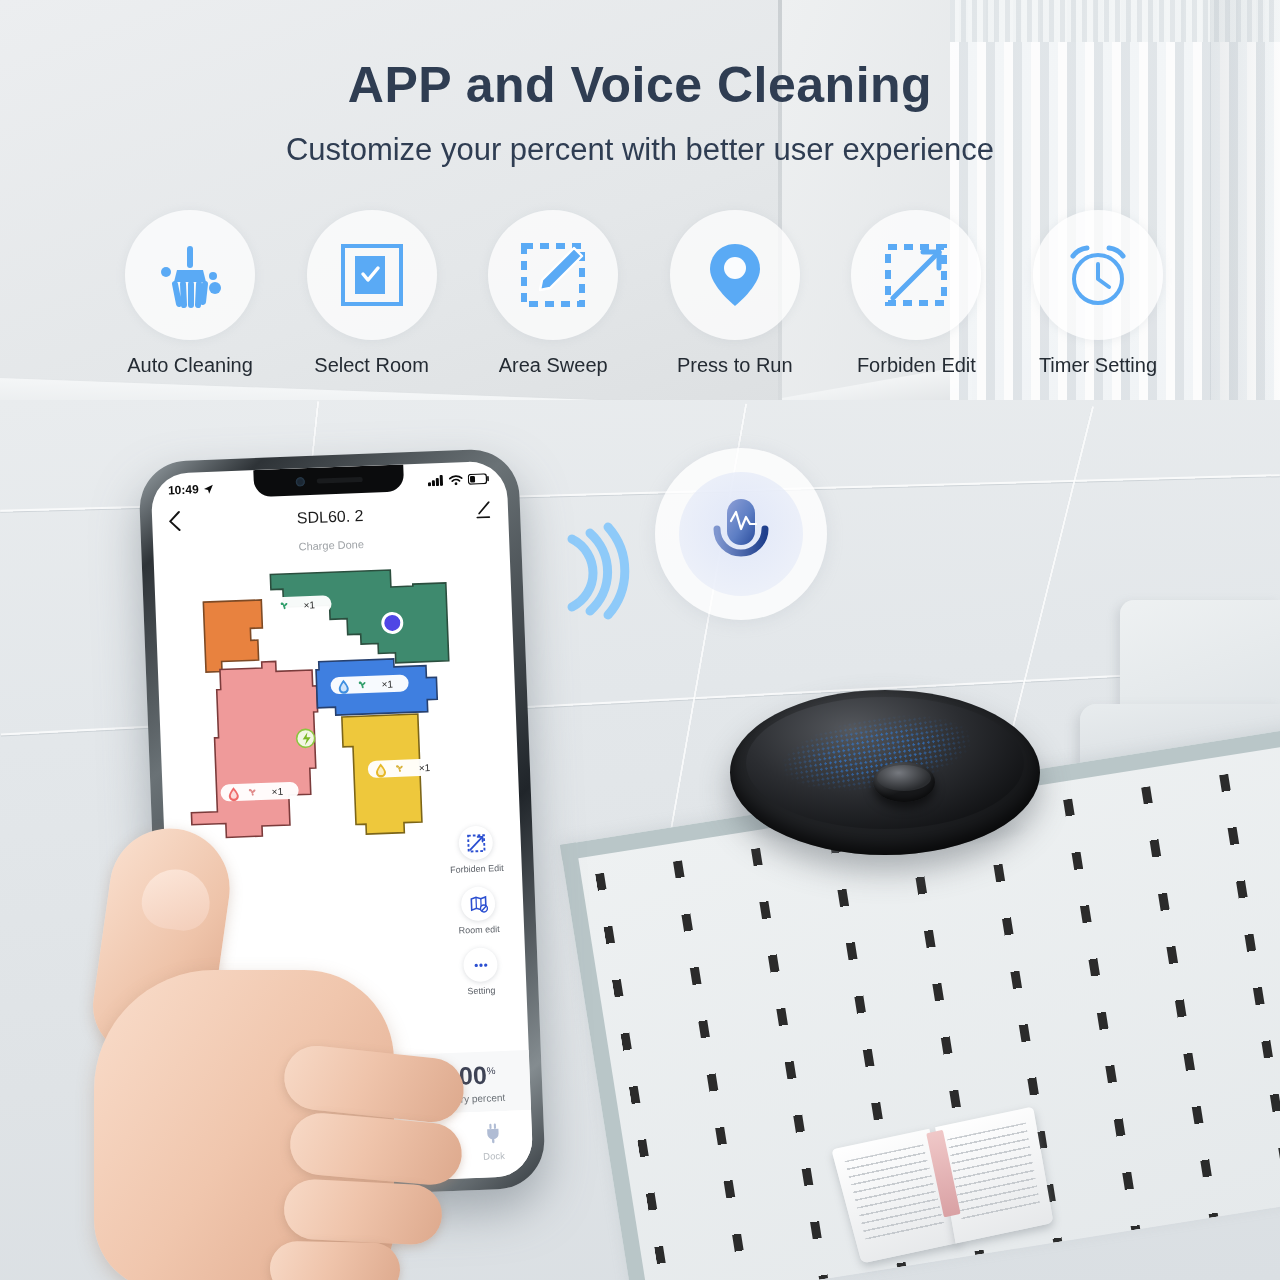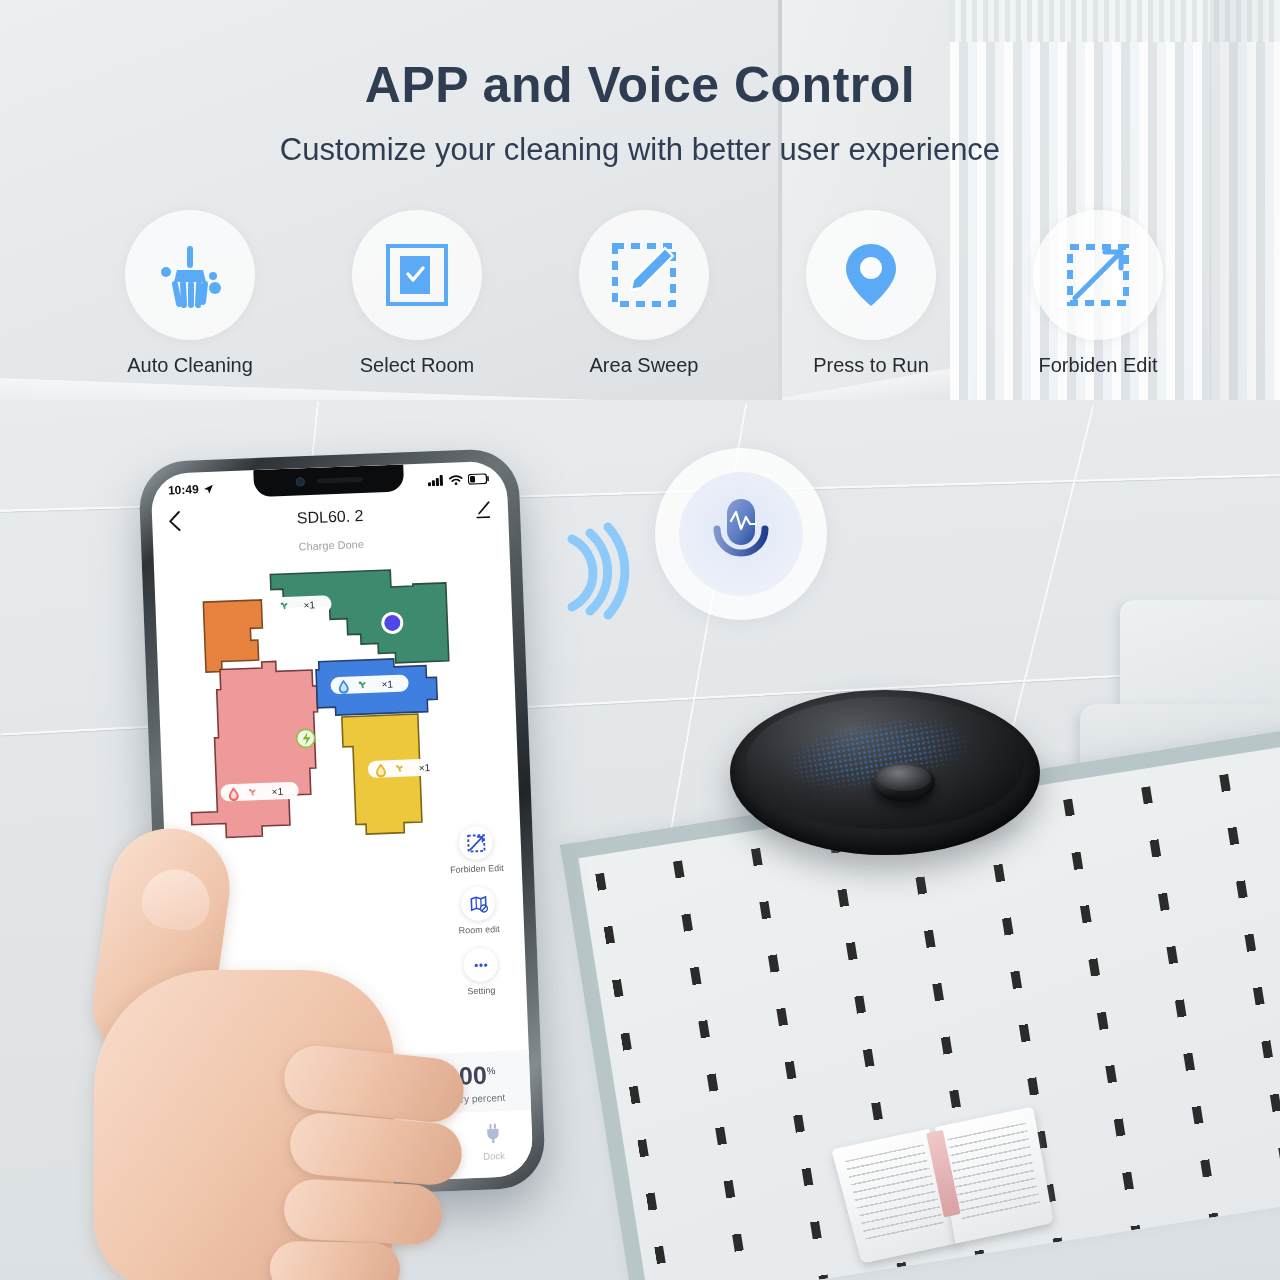--- a/index.html
+++ b/index.html
@@ -373,22 +373,22 @@
 
   <div class="robot">
     <div class="robot-shadow"></div>
     <div class="robot-body"></div>
     <div class="robot-top"></div>
     <div class="robot-dots"></div>
     <div class="robot-lidar"></div>
   </div>
 </div>
 
-<div class="title">APP and Voice Control</div>
-<div class="subtitle">Customize your cleaning with better user experience</div>
+<div class="title">APP and Voice Cleaning</div>
+<div class="subtitle">Customize your percent with better user experience</div>
 
 <div class="features">
 
   <div class="feature">
     <div class="feature-circle">
       <svg width="74" height="74" viewBox="0 0 74 74">
         <rect x="34" y="8" width="6" height="22" rx="3" fill="#5aaaf5"></rect>
         <path d="M24 32 L50 32 L53 44 L21 44 Z" fill="#5aaaf5"></path>
         <path d="M22 46 L26 66 M30 46 L31 67 M38 46 L38 67 M46 46 L45 67 M52 46 L50 64" stroke="#5aaaf5" stroke-width="6" stroke-linecap="round" fill="none"></path>
         <circle cx="13" cy="34" r="5" fill="#5aaaf5"></circle>
@@ -434,20 +434,31 @@
     <div class="feature-circle">
       <svg width="74" height="74" viewBox="0 0 74 74">
         <rect x="9" y="9" width="56" height="56" fill="none" stroke="#5aaaf5" stroke-width="6" stroke-dasharray="9 7"></rect>
         <path d="M14 60 L60 14" stroke="#5aaaf5" stroke-width="5" stroke-linecap="round"></path>
         <path d="M60 14 L44 14 M60 14 L60 30" stroke="#5aaaf5" stroke-width="5" stroke-linecap="round" fill="none"></path>
       </svg>
     </div>
     <div class="feature-label">Forbiden Edit</div>
   </div>
 
+  <div class="feature">
+    <div class="feature-circle">
+      <svg width="74" height="74" viewBox="0 0 74 74">
+        <circle cx="37" cy="41" r="24" fill="none" stroke="#5aaaf5" stroke-width="4"></circle>
+        <path d="M37 26 L37 41 L48 49" stroke="#5aaaf5" stroke-width="4" fill="none" stroke-linecap="round" stroke-linejoin="round"></path>
+        <path d="M12 18 A20 20 0 0 1 26 10" stroke="#5aaaf5" stroke-width="5" fill="none" stroke-linecap="round"></path>
+        <path d="M62 18 A20 20 0 0 0 48 10" stroke="#5aaaf5" stroke-width="5" fill="none" stroke-linecap="round"></path>
+      </svg>
+    </div>
+    <div class="feature-label">Timer Setting</div>
+  </div>
 </div>
 
 <div class="voice">
   <div class="voice-inner">
     <svg width="86" height="86" viewBox="0 0 86 86">
       <defs>
         <linearGradient id="micg" x1="0" y1="0" x2="1" y2="1">
           <stop offset="0%" stop-color="#8e9fd6"></stop>
             <stop offset="55%" stop-color="#5d7ec4"></stop>
             <stop offset="100%" stop-color="#2a4c9c"></stop>

